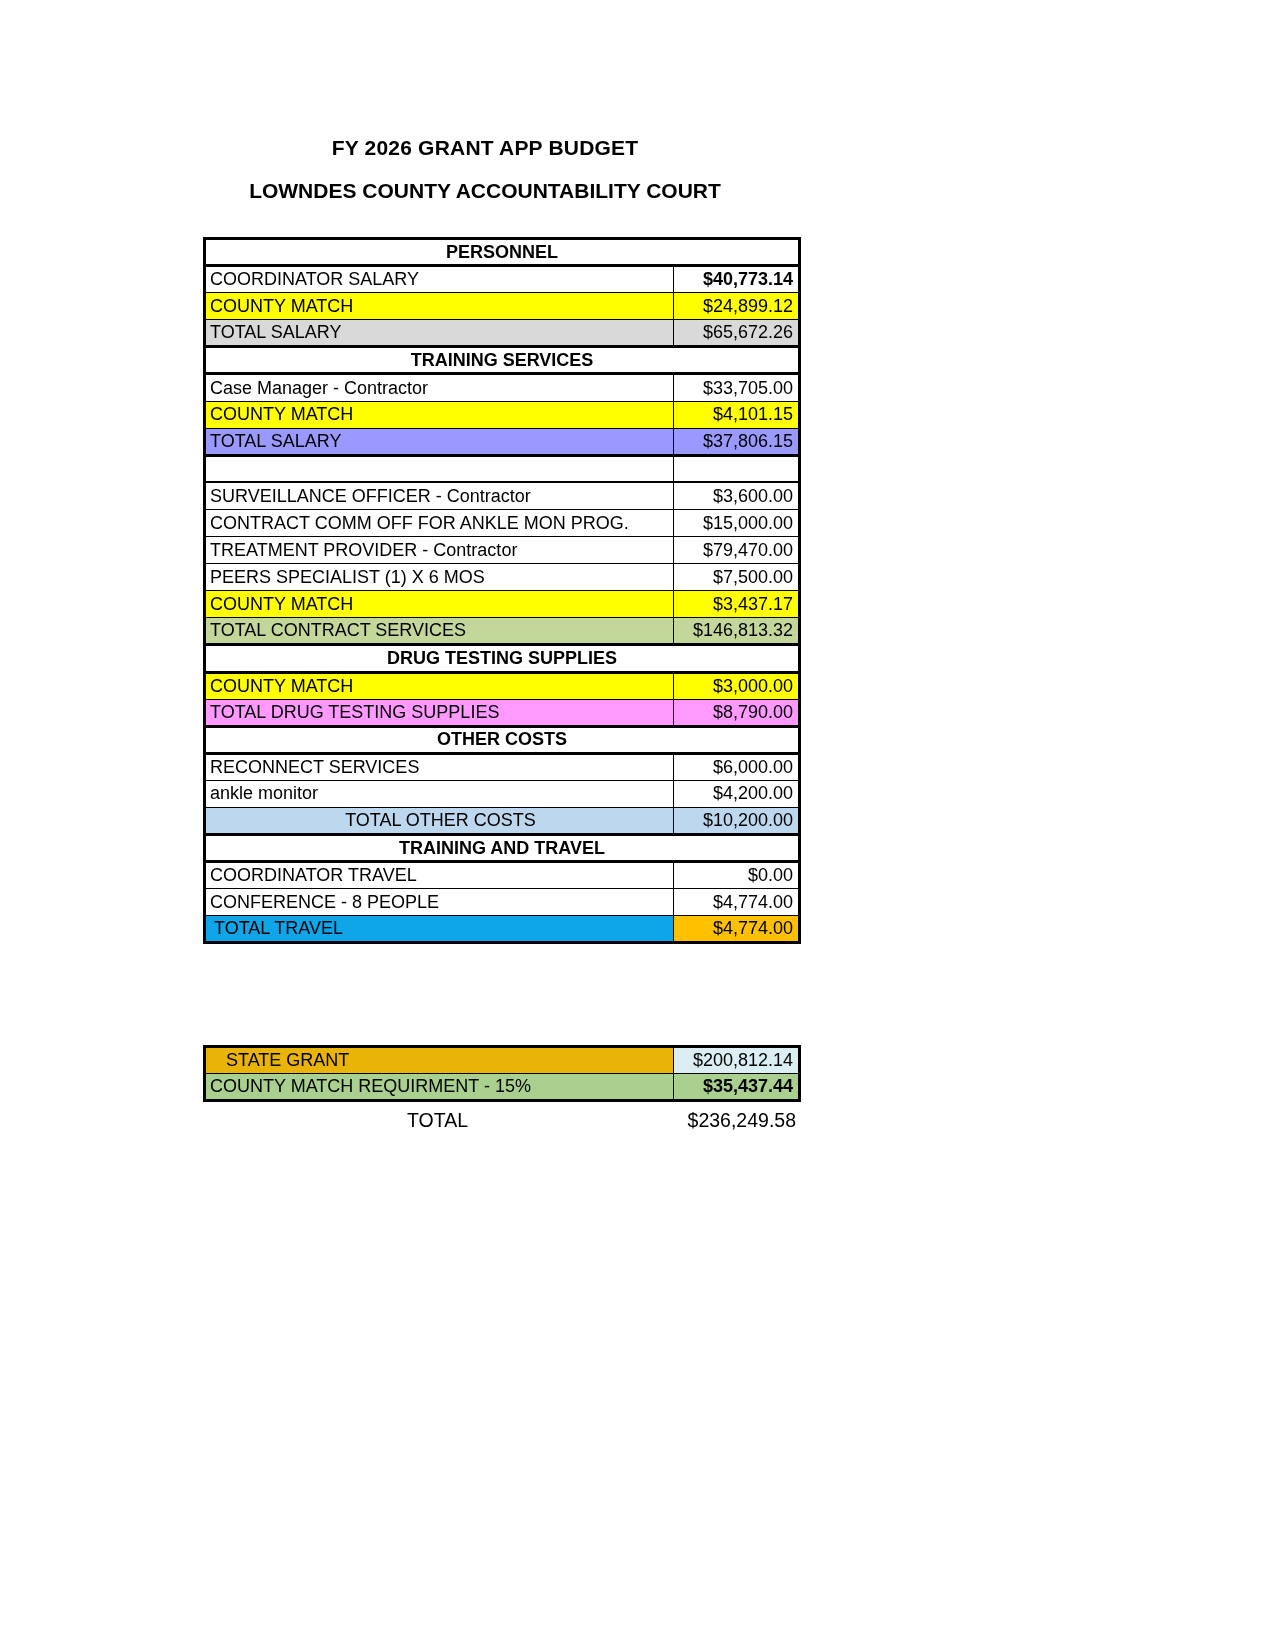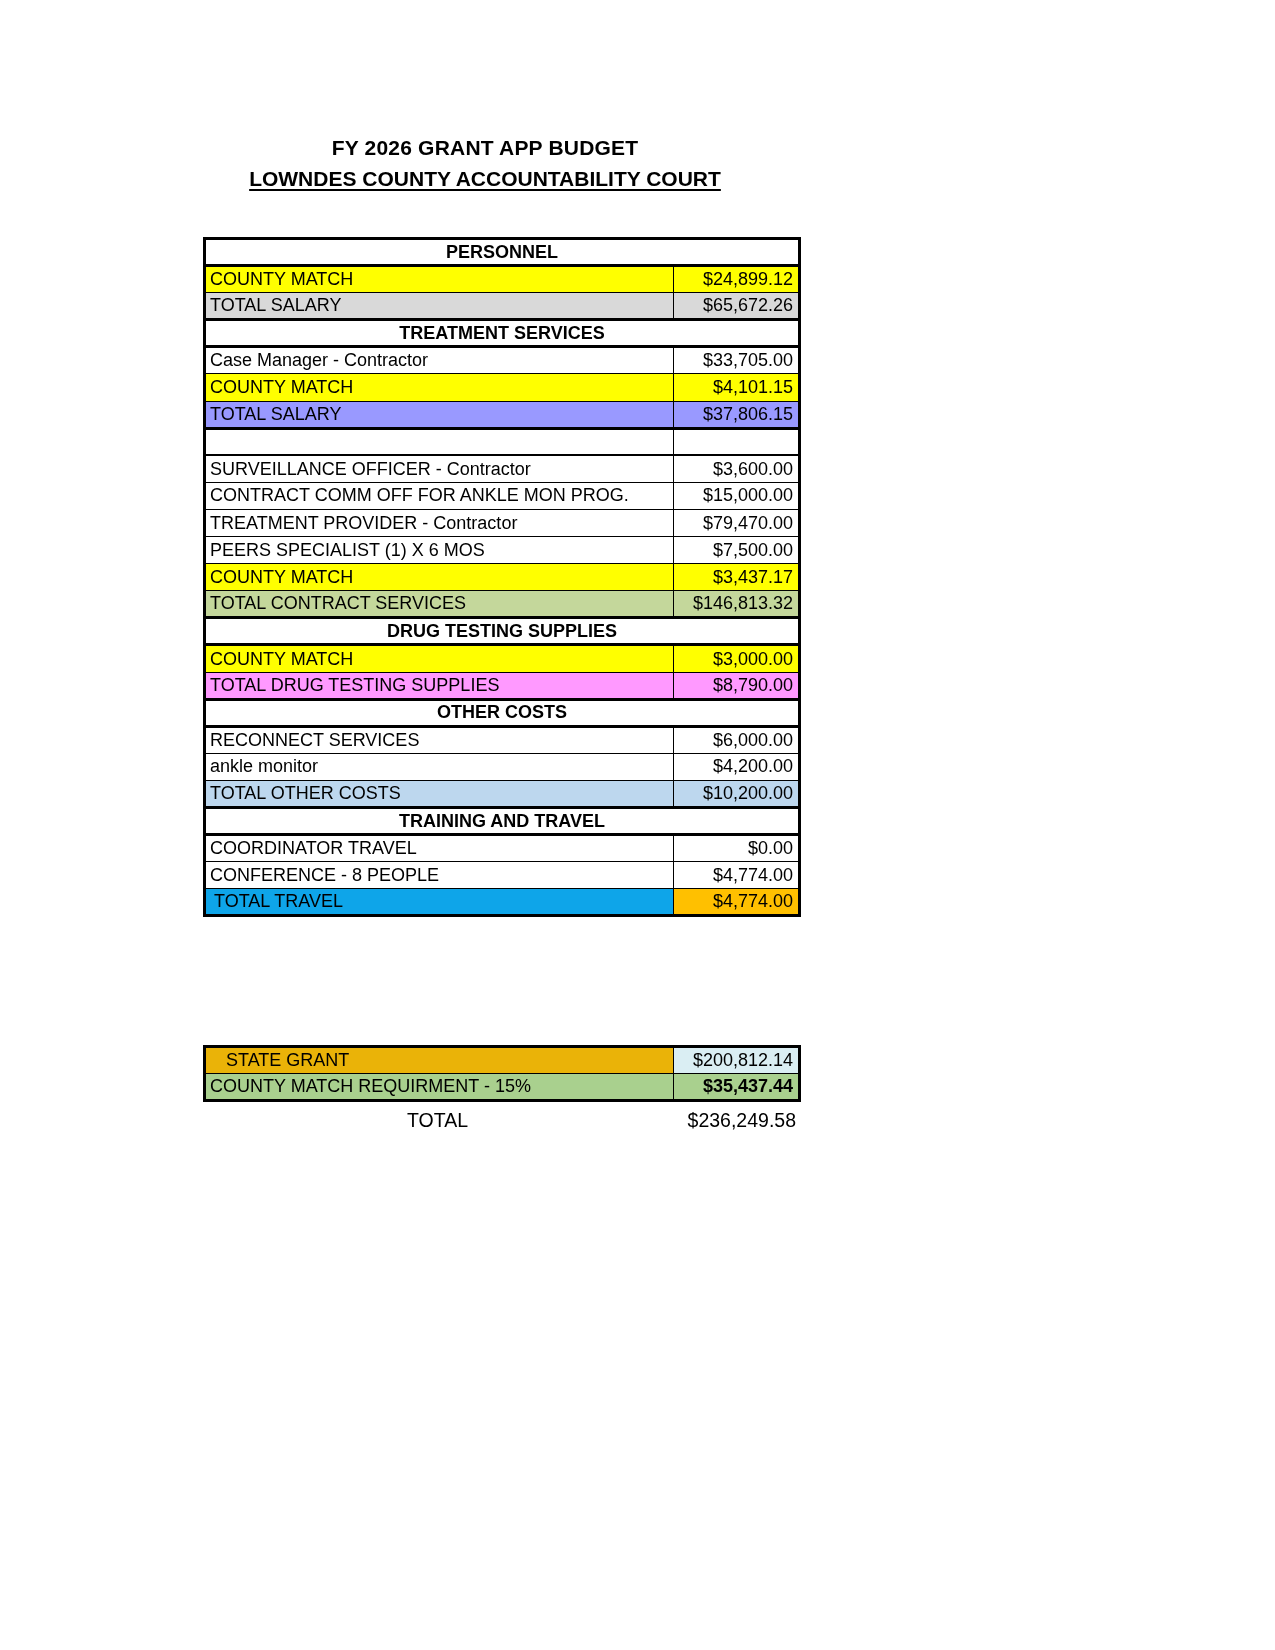--- a/index.html
+++ b/index.html
@@ -12,23 +12,22 @@
   .page { position:absolute; inset:0; }
 
   .titles {
     position:absolute; left:160px; top:136px; width:650px;
     text-align:center;
   }
   .title {
     font-size:21px; font-weight:bold; letter-spacing:0.2px;
   }
   .subtitle {
-    margin-top:7px;
+    margin-top:19px;
     font-size:21px; font-weight:bold;
-    text-decoration:underline;
     text-decoration-thickness:2px;
     text-underline-offset:3px;
   }
 
   table.budget, table.summary {
     position:absolute; left:203px;
     border-collapse:collapse; table-layout:fixed;
     width:595px;
     border:3px solid #000;
   }
@@ -79,29 +78,33 @@
   <table class="budget">
     <colgroup>
         <col class="c-label">
         <col class="c-value">
       </colgroup>
     <tbody id="budget-body">
         <tr class="section">
           <td class="section-cell" colspan="2">PERSONNEL</td>
         </tr>
         <tr class="">
+          <td class="label-cell">COORDINATOR SALARY</td>
+          <td class="value-cell bold">$40,773.14</td>
+        </tr>
+        <tr class="">
           <td class="label-cell" style="background: rgb(255, 255, 0);">COUNTY MATCH</td>
           <td class="value-cell" style="background: rgb(255, 255, 0);">$24,899.12</td>
         </tr>
         <tr class=" section-end">
           <td class="label-cell" style="background: rgb(217, 217, 217);">TOTAL SALARY</td>
           <td class="value-cell" style="background: rgb(217, 217, 217);">$65,672.26</td>
         </tr>
         <tr class="section">
-          <td class="section-cell" colspan="2">TREATMENT SERVICES</td>
+          <td class="section-cell" colspan="2">TRAINING SERVICES</td>
         </tr>
         <tr class="">
           <td class="label-cell">Case Manager - Contractor</td>
           <td class="value-cell">$33,705.00</td>
         </tr>
         <tr class="">
           <td class="label-cell" style="background: rgb(255, 255, 0);">COUNTY MATCH</td>
           <td class="value-cell" style="background: rgb(255, 255, 0);">$4,101.15</td>
         </tr>
         <tr class=" section-end">
@@ -152,21 +155,21 @@
         </tr>
         <tr class="">
           <td class="label-cell">RECONNECT SERVICES</td>
           <td class="value-cell">$6,000.00</td>
         </tr>
         <tr class="">
           <td class="label-cell">ankle monitor</td>
           <td class="value-cell">$4,200.00</td>
         </tr>
         <tr class=" section-end">
-          <td class="label-cell" style="background: rgb(189, 215, 238);">TOTAL OTHER COSTS</td>
+          <td class="label-cell" style="background: rgb(189, 215, 238); text-align: center;">TOTAL OTHER COSTS</td>
           <td class="value-cell" style="background: rgb(189, 215, 238);">$10,200.00</td>
         </tr>
         <tr class="section">
           <td class="section-cell" colspan="2">TRAINING AND TRAVEL</td>
         </tr>
         <tr class="">
           <td class="label-cell">COORDINATOR TRAVEL</td>
           <td class="value-cell">$0.00</td>
         </tr>
         <tr class="">

